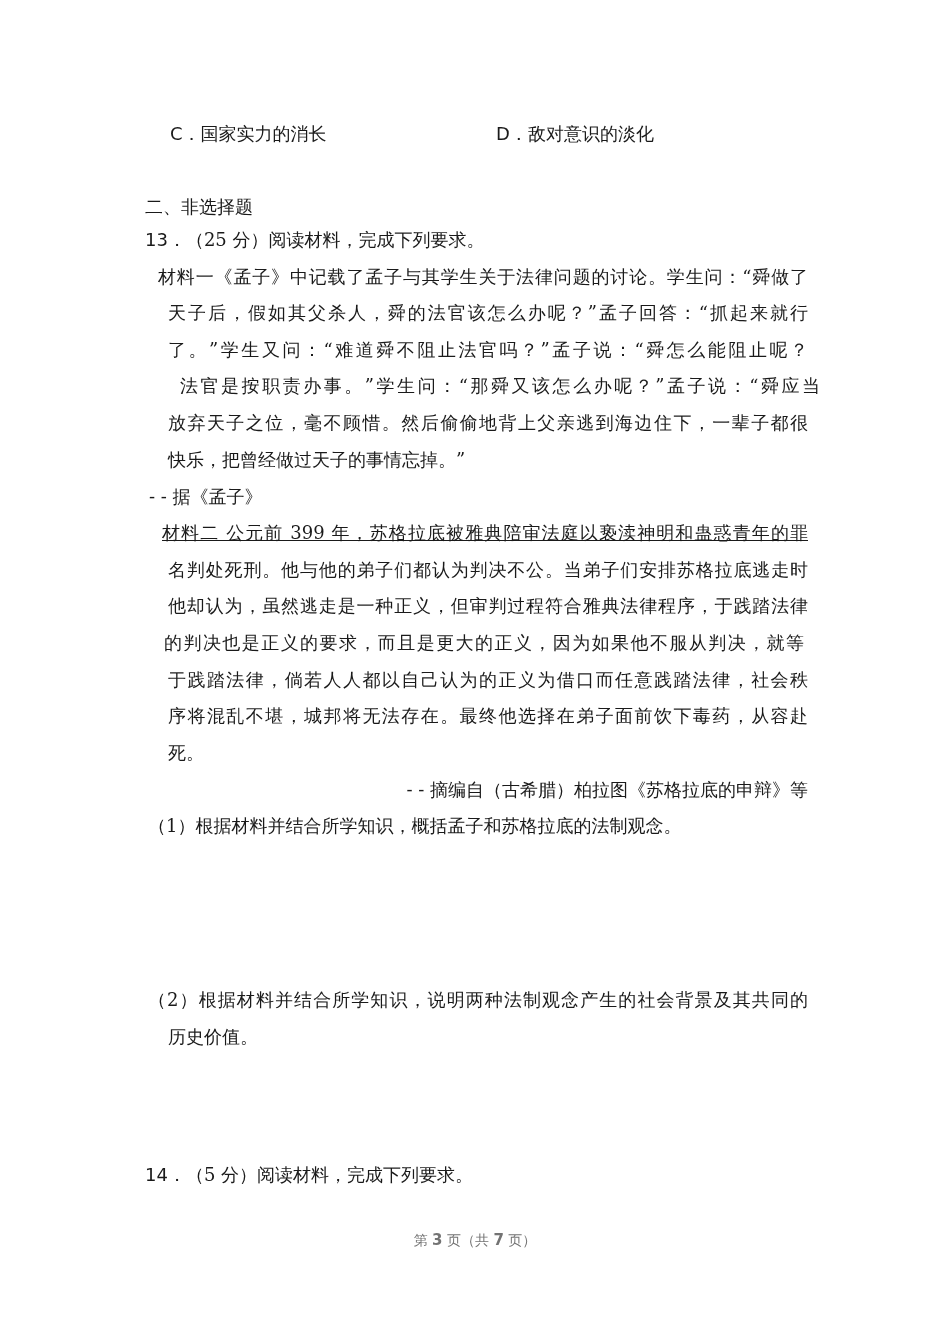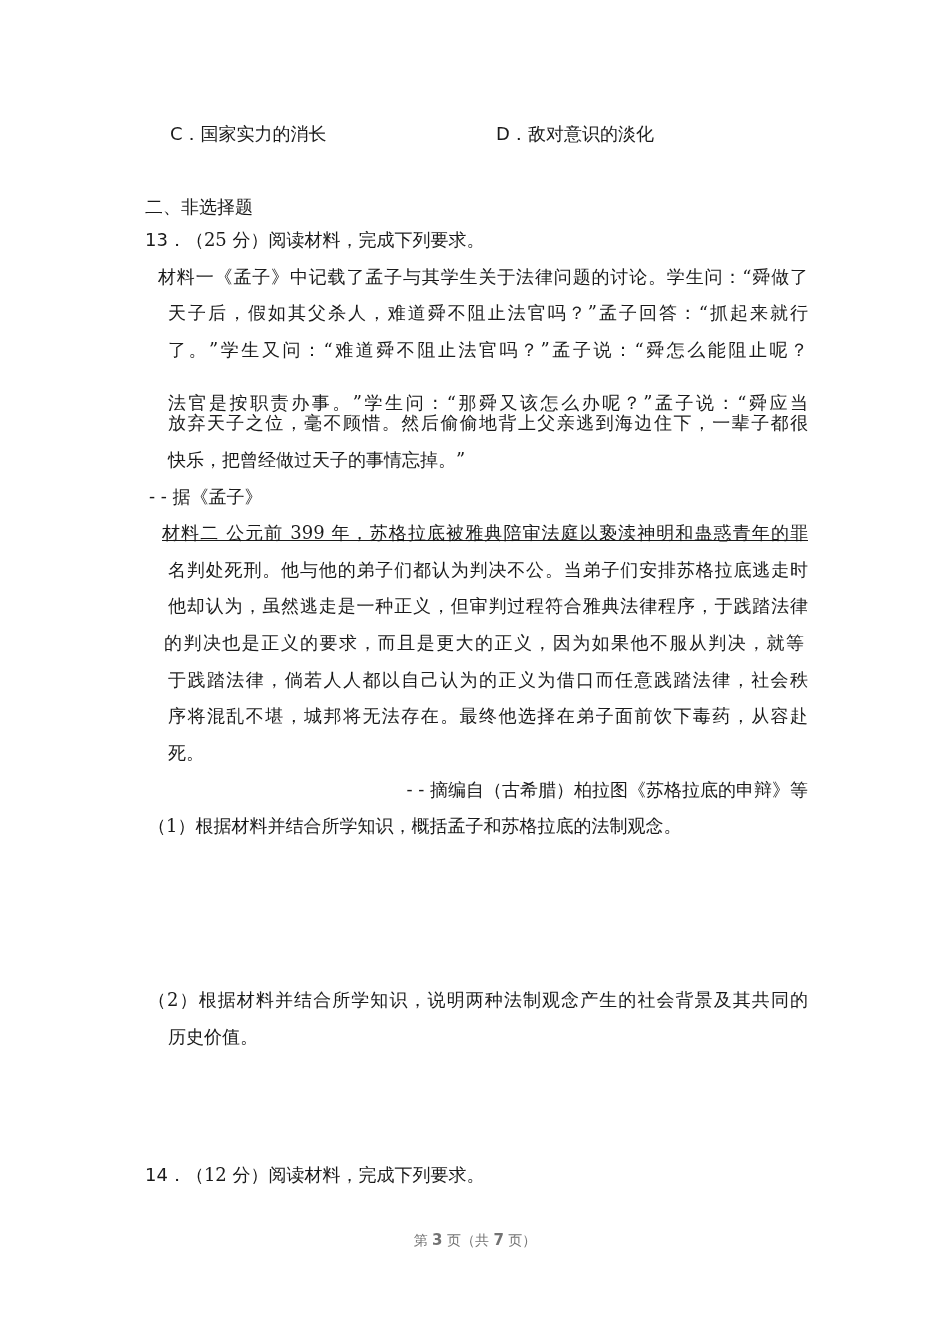--- a/index.html
+++ b/index.html
@@ -33,21 +33,21 @@
       text-align: justify;
       text-align-last: justify;
     }
     .opt-c { left: 170px; top: 122px; }
     .opt-d { left: 496px; top: 122px; }
     .section-heading { left: 145px; top: 195px; font-size: 18px; }
     .q13 { left: 145px; top: 228px; }
     .m1-l1 { left: 158px; top: 265px; width: 650px; }
     .m1-l2 { left: 168px; top: 301px; }
     .m1-l3 { left: 168px; top: 338px; }
-    .m1-l4 { left: 168px; top: 374px; margin-top: 17px; }
+    .m1-l4 { left: 180px; top: 374px; }
     .m1-l5 { left: 168px; top: 411px; }
     .m1-l6 { left: 168px; top: 448px; }
     .m1-src { left: 149px; top: 485px; }
     .m2-l1 { left: 162px; top: 521px; width: 646px; text-decoration: underline; }
     .m2-l2 { left: 168px; top: 558px; }
     .m2-l3 { left: 168px; top: 594px; }
     .m2-l4 { left: 164px; top: 631px; }
     .m2-l5 { left: 168px; top: 668px; }
     .m2-l6 { left: 168px; top: 704px; }
     .m2-l7 { left: 168px; top: 741px; }
@@ -71,21 +71,21 @@
     <span class="sans">D．</span><span>敌对意识的淡化</span>
   </div>
 
   <div class="line section-heading sans bold">二、非选择题</div>
 
   <div class="line q13">
     <span class="sans">13．</span><span>（25 分）</span><span>阅读材料，完成下列要求。</span>
   </div>
 
   <div class="line justify m1-l1">材料一《孟子》中记载了孟子与其学生关于法律问题的讨论。学生问：“舜做了</div>
-  <div class="line justify m1-l2">天子后，假如其父杀人，难道舜不阻止法官吗？”孟子回答：“抓起来就行</div>
+  <div class="line justify m1-l2">天子后，假如其父杀人，舜的法官该怎么办呢？”孟子回答：“抓起来就行</div>
   <div class="line justify m1-l3">了。”学生又问：“难道舜不阻止法官吗？”孟子说：“舜怎么能阻止呢？</div>
   <div class="line justify m1-l4">法官是按职责办事。”学生问：“那舜又该怎么办呢？”孟子说：“舜应当</div>
   <div class="line justify m1-l5">放弃天子之位，毫不顾惜。然后偷偷地背上父亲逃到海边住下，一辈子都很</div>
   <div class="line m1-l6">快乐，把曾经做过天子的事情忘掉。”</div>
   <div class="line m1-src">- - 据《孟子》</div>
 
   <div class="line justify m2-l1">材料二 公元前 399 年，苏格拉底被雅典陪审法庭以亵渎神明和蛊惑青年的罪</div>
   <div class="line justify m2-l2">名判处死刑。他与他的弟子们都认为判决不公。当弟子们安排苏格拉底逃走时</div>
   <div class="line justify m2-l3">他却认为，虽然逃走是一种正义，但审判过程符合雅典法律程序，于践踏法律</div>
   <div class="line justify m2-l4">的判决也是正义的要求，而且是更大的正义，因为如果他不服从判决，就等</div>
@@ -93,20 +93,20 @@
   <div class="line justify m2-l6">序将混乱不堪，城邦将无法存在。最终他选择在弟子面前饮下毒药，从容赴</div>
   <div class="line m2-l7">死。</div>
   <div class="line m2-src">- - 摘编自（古希腊）柏拉图《苏格拉底的申辩》等</div>
 
   <div class="line sub1">（1）根据材料并结合所学知识，概括孟子和苏格拉底的法制观念。</div>
 
   <div class="line justify sub2">（2）根据材料并结合所学知识，说明两种法制观念产生的社会背景及其共同的</div>
   <div class="line sub2-l2">历史价值。</div>
 
   <div class="line q14">
-    <span class="sans">14．</span><span>（12 分）</span><span>阅读材料，完成下列要求。</span>
+    <span class="sans">14．</span><span>（5 分）</span><span>阅读材料，完成下列要求。</span>
   </div>
 
   <div class="line footer">
     <span>第 </span><span class="num">3</span><span> 页（共 </span><span class="num">7</span><span> 页）</span>
   </div>
 
 </div>
 
 </body></html>

